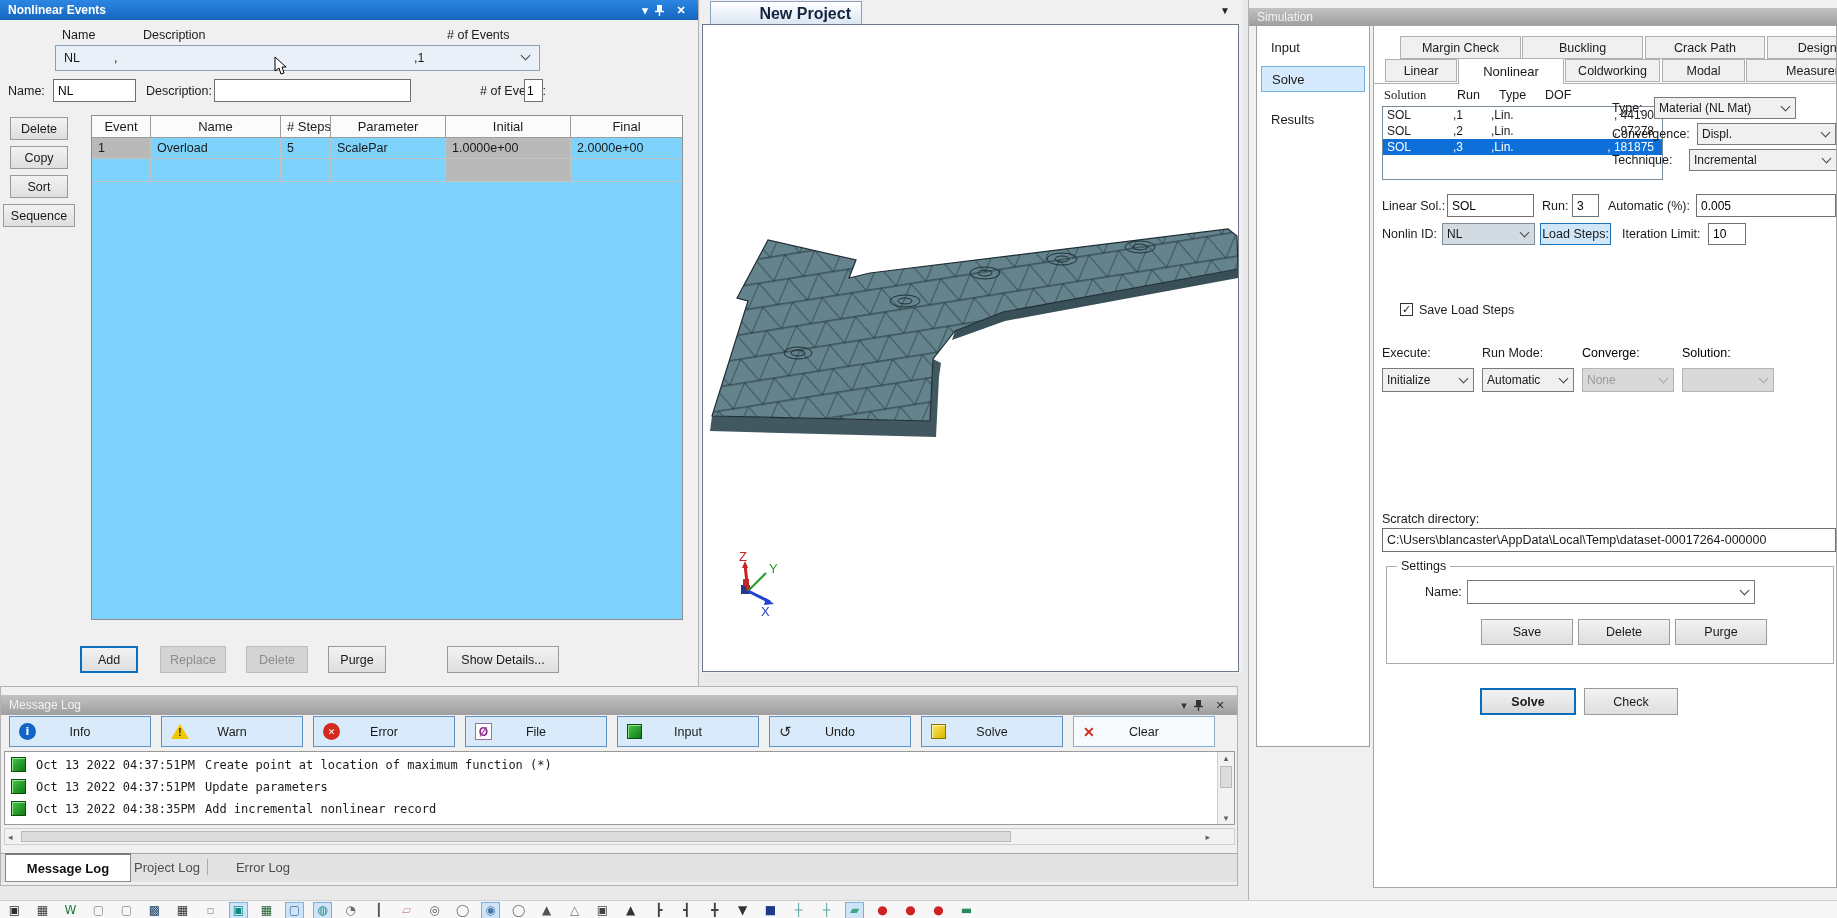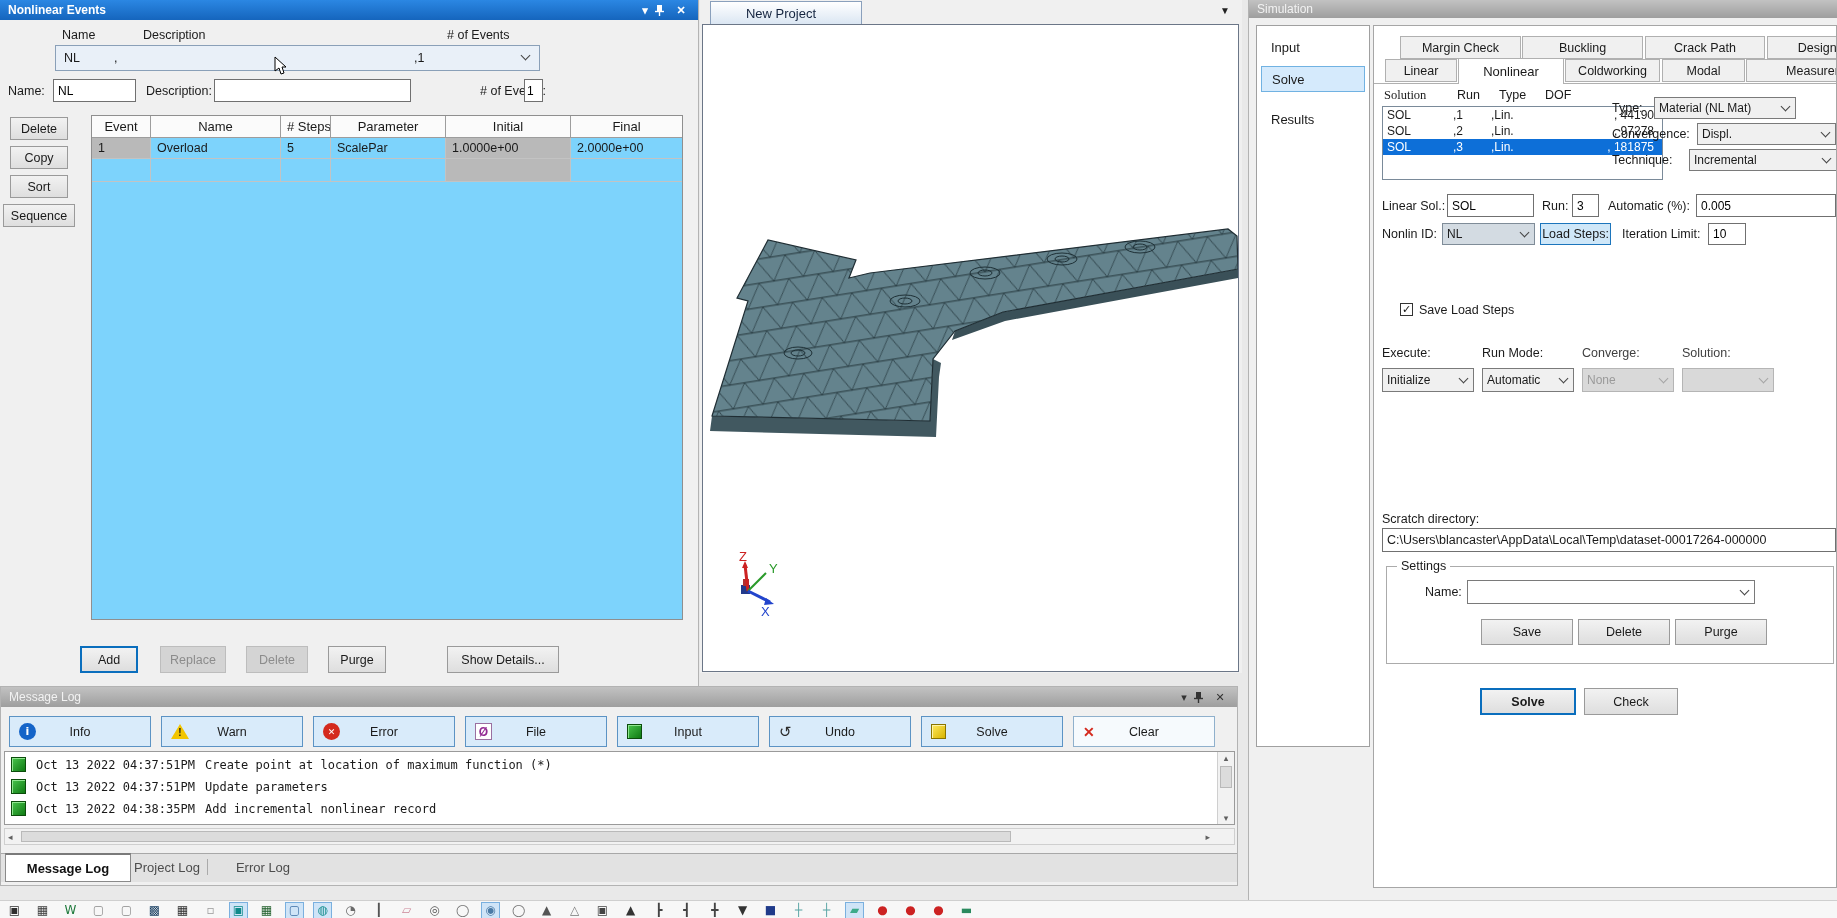--- a/index.html
+++ b/index.html
@@ -4,21 +4,21 @@
 <style>
   html,body{margin:0;padding:0;}
   body{background:#dcdcdc;}
   .app{position:relative;width:1837px;height:918px;background:#e9e9e9;overflow:hidden;
        font-family:"Liberation Sans",sans-serif;font-size:12.5px;color:#1a1a1a;}
   .abs{position:absolute;}
   
   .tbar{position:absolute;left:0;top:0;right:0;height:20px;display:flex;align-items:center;
         padding:0 8px;box-sizing:border-box;}
   .tbar.blue{background:linear-gradient(#2b87e3,#1565bd);color:#fff;font-weight:bold;font-size:12px;}
-  .tbar.gray{background:linear-gradient(#c2c2c2,#9e9e9e);color:#f2f2f2;font-size:12px;}
+  .tbar.gray{background:linear-gradient(#c2c2c2,#9e9e9e);color:#f2f2f2;font-size:12px;margin-top:8px;}
   .tbar .sp{flex:1;}
   .wicon{width:18px;text-align:center;font-size:11px;cursor:default;}
   .tbar.blue .wicon{color:#fff;}
   .tbar.gray .wicon{color:#333;}
   
   .lbl{position:absolute;white-space:nowrap;}
   .inp{position:absolute;background:#fff;border:1px solid #707070;box-sizing:border-box;
        padding:2px 4px;font-size:12px;white-space:nowrap;overflow:hidden;}
   .btn{position:absolute;background:linear-gradient(#f2f2f2,#dedede);border:1px solid #9a9a9a;
        box-sizing:border-box;text-align:center;font-size:12.5px;display:flex;align-items:center;justify-content:center;}
@@ -42,21 +42,21 @@
             border:1px solid #8f8f8f;box-sizing:border-box;overflow:hidden;}
   .trow{display:flex;}
   .tcell{box-sizing:border-box;border-right:1px solid #c3c3c3;border-bottom:1px solid #c3c3c3;
          padding:3px 6px;font-size:12.5px;white-space:nowrap;overflow:hidden;}
   .thead .tcell{text-align:center;background:#fbfbfb;border-right:1px solid #9d9d9d;border-bottom:1px solid #9d9d9d;font-size:13px;}
   .gcell{background:#b9b9b9;}
   
   .vp{left:700px;top:0;width:542px;height:673px;background:#f0f0f0;}
   .vp-tab{position:absolute;left:10px;top:1px;width:150px;height:23px;
           background:linear-gradient(#ffffff,#d9e5f2);border:1px solid #8aa0bc;border-bottom:none;
-          display:flex;align-items:center;justify-content:center;gap:10px;font-weight:normal;color:#14243f;font-size:13px;}
+          display:flex;align-items:center;justify-content:flex-end;gap:10px;font-weight:bold;color:#14243f;font-size:16px;}
   .vp-canvas{position:absolute;left:2px;top:24px;width:537px;height:648px;background:#fff;
              border:1px solid #6b7687;box-sizing:border-box;}
   
   .ml{left:0;top:686px;width:1238px;height:200px;background:#f0f0f0;border:1px solid #b3b3b3;box-sizing:border-box;}
   .mlbtn{position:absolute;top:29px;height:31px;width:142px;background:#d9ebfa;border:1px solid #5c93c4;
          box-sizing:border-box;display:flex;align-items:center;justify-content:center;font-size:12.5px;}
   .mlbtn .ic{position:absolute;left:9px;}
   .mlbtn.clear{background:#f6fafd;border-color:#8fb0cc;}
   .icircle{width:17px;height:17px;border-radius:50%;display:flex;align-items:center;justify-content:center;
            color:#fff;font-weight:bold;font-size:11px;font-family:"DejaVu Sans",sans-serif;}
@@ -99,21 +99,21 @@
   .grp{position:absolute;border:1px solid #ababab;}
   .grp .legend{position:absolute;top:-8px;left:10px;background:#fff;padding:0 4px;font-size:12.5px;}
   .statusbox{position:absolute;background:#f4f4f4;border:1px solid #8a8a8a;box-sizing:border-box;
              padding:4px 6px;font-size:12.5px;line-height:15px;}
   
   .taskbar{position:absolute;left:0;top:900px;width:1837px;height:18px;background:#f7f7f7;
            border-top:1px solid #cfcfcf;display:flex;align-items:flex-start;gap:11px;padding:2px 0 0 6px;box-sizing:border-box;overflow:hidden;}
   .tbico{width:17px;height:16px;font-size:12px;line-height:15px;text-align:center;
          font-family:"DejaVu Sans",sans-serif;flex:none;}
   .tbico.sel{background:#cfe4f7;outline:1px solid #7ab0df;}
-  .gray-note{color:#404040;}
+  .gray-note{color:#000000;}
 </style>
 </head>
 <body>
 
 <div class="app">
 
   <section class="abs ne-panel">
     <header class="tbar blue">
       <span>Nonlinear Events</span>
       <span class="sp"></span>

